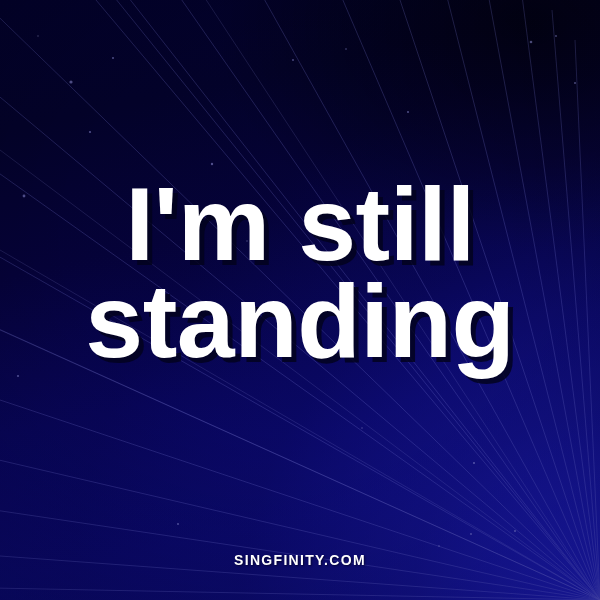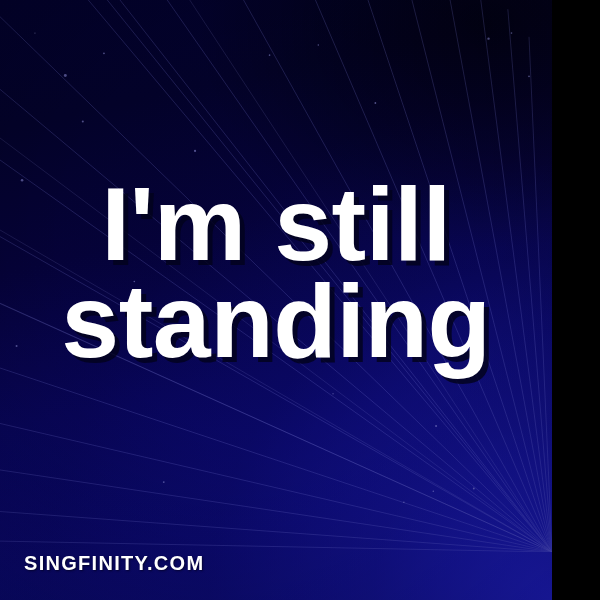--- a/index.html
+++ b/index.html
@@ -2,21 +2,21 @@
 <html><head>
 <meta charset="utf-8">
 <style>
   html, body {
     margin: 0;
     padding: 0;
     background: #000;
   }
   #card {
     position: relative;
-    width: 552px;
+    width: 600px;
     height: 600px;
     overflow: hidden;
     font-family: "Liberation Sans", sans-serif;
     background: #050230;
   }
 
   
   .bg-base {
     position: absolute;
     inset: 0;
@@ -103,27 +103,26 @@
     font-weight: bold;
     letter-spacing: 0.2px;
     text-shadow: 2px 2px 0 rgba(3, 2, 28, 0.8);
   }
 
   .footer {
     position: absolute;
     left: 0;
     right: 0;
     top: 552px;
-    text-align: left;
+    text-align: center;
     color: #ffffff;
-    font-size: 20px;
+    font-size: 14px;
     font-weight: bold;
     letter-spacing: 1.3px;
     text-shadow: 1px 1px 2px rgba(3, 2, 28, 0.7);
-    margin-left: 24px;
   }
 </style>
 </head>
 <body>
 
 <div id="card">
 
   <div class="bg-base"></div>
   <div class="bg-glow-br"></div>
   <div class="bg-glow-tr"></div>

